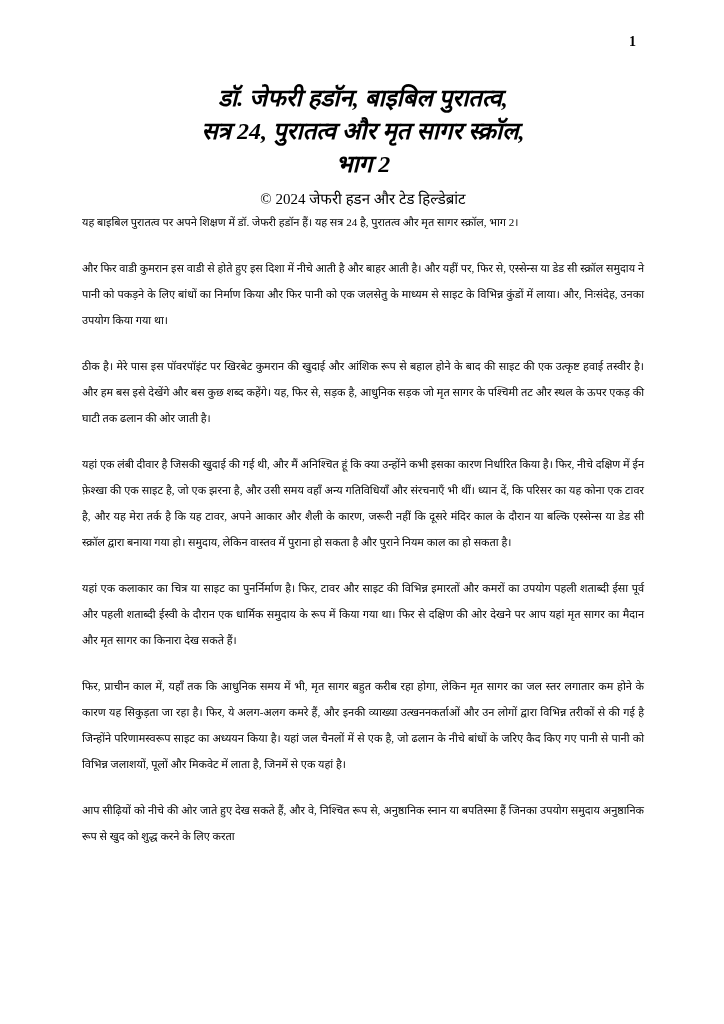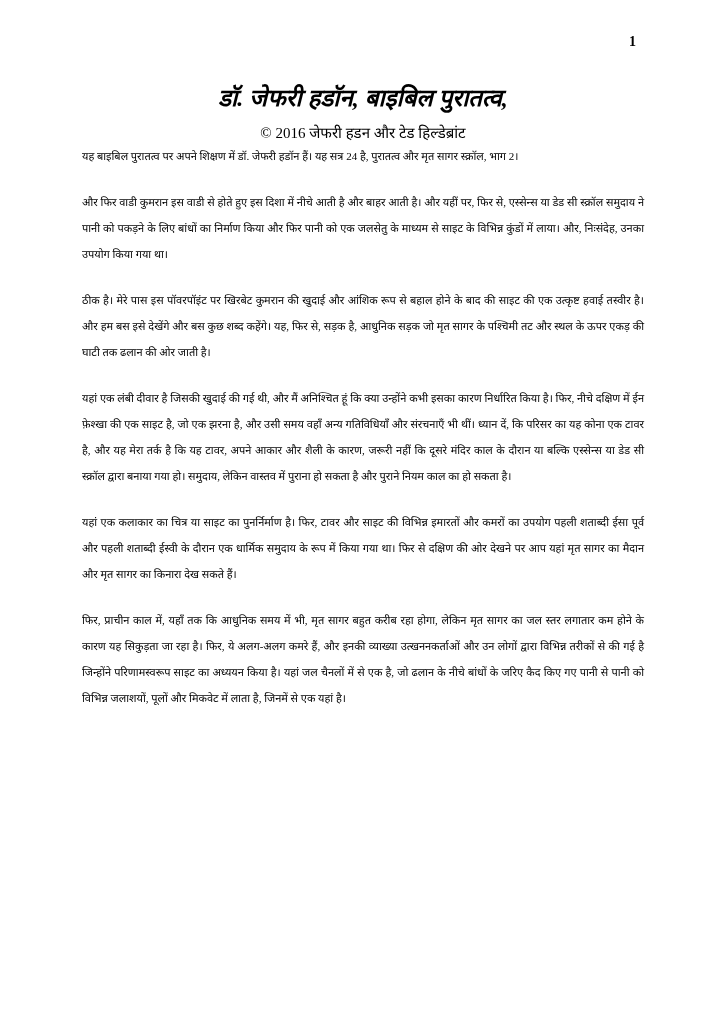--- a/index.html
+++ b/index.html
@@ -61,27 +61,30 @@
 </head>
 <body>
 
 <div class="page">
   <div class="content">
 
     <div class="page-number">1</div>
 
     <h1 class="title">
       <span class="title-line">डॉ. जेफरी हडॉन, बाइबिल पुरातत्व,</span>
+      <span class="title-line">सत्र 24, पुरातत्व और मृत सागर स्क्रॉल,</span>
+      <span class="title-line">भाग 2</span>
     </h1>
 
-    <div class="copyright">© 2016 जेफरी हडन और टेड हिल्डेब्रांट</div>
+    <div class="copyright">© 2024 जेफरी हडन और टेड हिल्डेब्रांट</div>
 
     <div class="body-text">
       <p class="para">यह बाइबिल पुरातत्व पर अपने शिक्षण में डॉ. जेफरी हडॉन हैं। यह सत्र 24 है, पुरातत्व और मृत सागर स्क्रॉल, भाग 2।</p>
       <p class="para">और फिर वाडी कुमरान इस वाडी से होते हुए इस दिशा में नीचे आती है और बाहर आती है। और यहीं पर, फिर से, एस्सेन्स या डेड सी स्क्रॉल समुदाय ने पानी को पकड़ने के लिए बांधों का निर्माण किया और फिर पानी को एक जलसेतु के माध्यम से साइट के विभिन्न कुंडों में लाया। और, निःसंदेह, उनका उपयोग किया गया था।</p>
       <p class="para">ठीक है। मेरे पास इस पॉवरपॉइंट पर खिरबेट कुमरान की खुदाई और आंशिक रूप से बहाल होने के बाद की साइट की एक उत्कृष्ट हवाई तस्वीर है। और हम बस इसे देखेंगे और बस कुछ शब्द कहेंगे। यह, फिर से, सड़क है, आधुनिक सड़क जो मृत सागर के पश्चिमी तट और स्थल के ऊपर एकड़ की घाटी तक ढलान की ओर जाती है।</p>
       <p class="para">यहां एक लंबी दीवार है जिसकी खुदाई की गई थी, और मैं अनिश्चित हूं कि क्या उन्होंने कभी इसका कारण निर्धारित किया है। फिर, नीचे दक्षिण में ईन फ़ेश्खा की एक साइट है, जो एक झरना है, और उसी समय वहाँ अन्य गतिविधियाँ और संरचनाएँ भी थीं। ध्यान दें, कि परिसर का यह कोना एक टावर है, और यह मेरा तर्क है कि यह टावर, अपने आकार और शैली के कारण, जरूरी नहीं कि दूसरे मंदिर काल के दौरान या बल्कि एस्सेन्स या डेड सी स्क्रॉल द्वारा बनाया गया हो। समुदाय, लेकिन वास्तव में पुराना हो सकता है और पुराने नियम काल का हो सकता है।</p>
       <p class="para">यहां एक कलाकार का चित्र या साइट का पुनर्निर्माण है। फिर, टावर और साइट की विभिन्न इमारतों और कमरों का उपयोग पहली शताब्दी ईसा पूर्व और पहली शताब्दी ईस्वी के दौरान एक धार्मिक समुदाय के रूप में किया गया था। फिर से दक्षिण की ओर देखने पर आप यहां मृत सागर का मैदान और मृत सागर का किनारा देख सकते हैं।</p>
       <p class="para">फिर, प्राचीन काल में, यहाँ तक कि आधुनिक समय में भी, मृत सागर बहुत करीब रहा होगा, लेकिन मृत सागर का जल स्तर लगातार कम होने के कारण यह सिकुड़ता जा रहा है। फिर, ये अलग-अलग कमरे हैं, और इनकी व्याख्या उत्खननकर्ताओं और उन लोगों द्वारा विभिन्न तरीकों से की गई है जिन्होंने परिणामस्वरूप साइट का अध्ययन किया है। यहां जल चैनलों में से एक है, जो ढलान के नीचे बांधों के जरिए कैद किए गए पानी से पानी को विभिन्न जलाशयों, पूलों और मिकवेट में लाता है, जिनमें से एक यहां है।</p>
+      <p class="para">आप सीढ़ियों को नीचे की ओर जाते हुए देख सकते हैं, और वे, निश्चित रूप से, अनुष्ठानिक स्नान या बपतिस्मा हैं जिनका उपयोग समुदाय अनुष्ठानिक रूप से खुद को शुद्ध करने के लिए करता</p>
     </div>
 
   </div>
 </div>
 
 </body></html>

